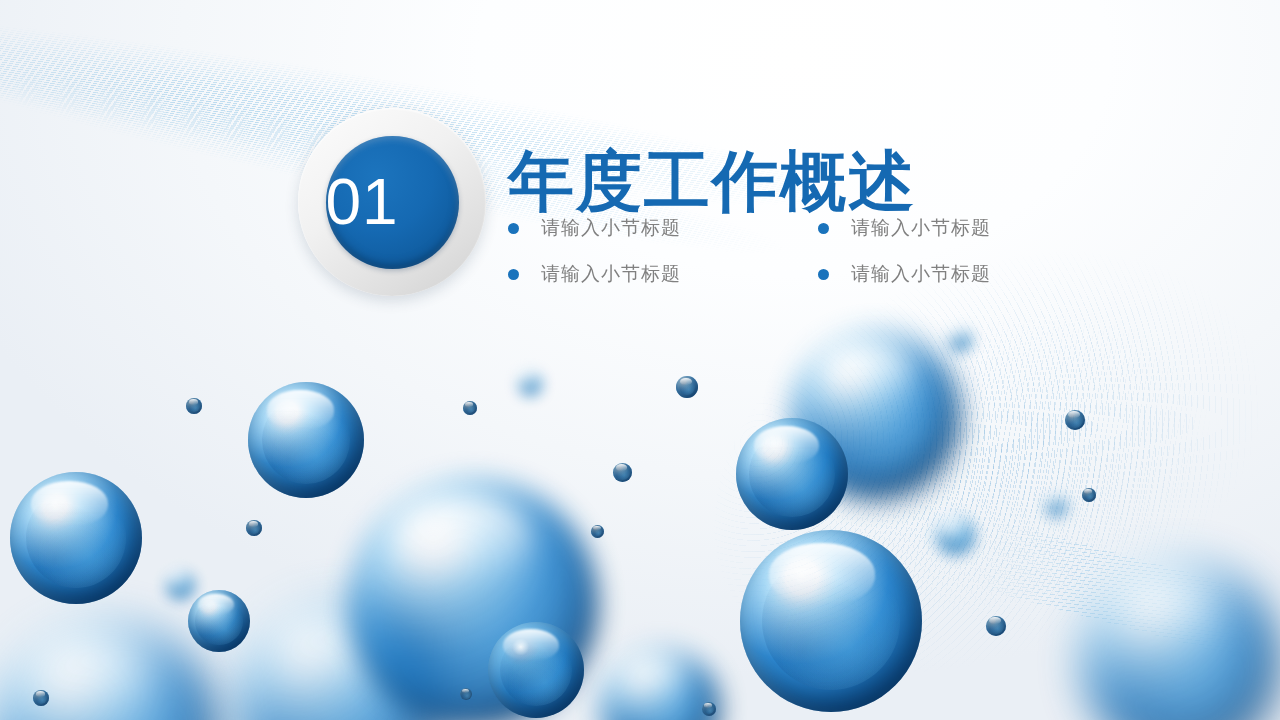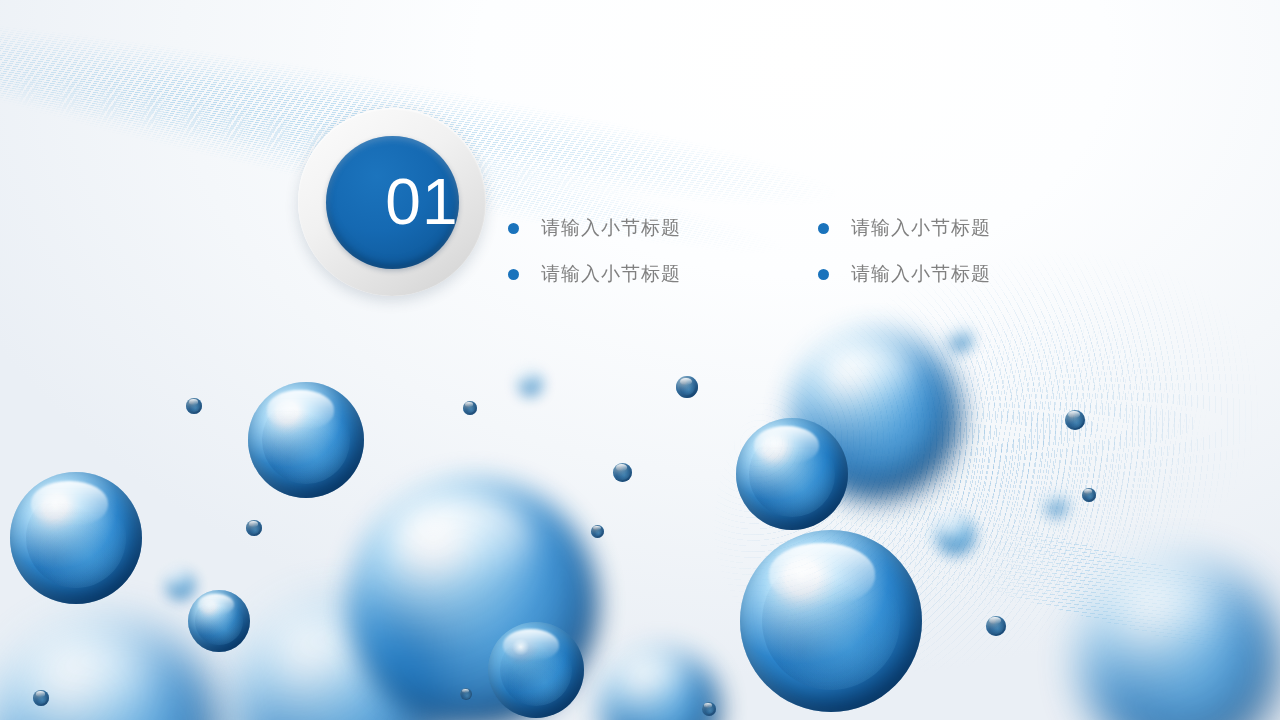--- a/index.html
+++ b/index.html
@@ -174,21 +174,21 @@
     justify-content: center;
   }
   .badge-inner {
     width: 133px;
     height: 133px;
     border-radius: 50%;
     background: radial-gradient(circle at 38% 30%, #1c74bd 0%, #1569b2 45%, #0f5a9c 80%, #0c4d88 100%);
     box-shadow: inset 0 3px 7px rgba(255,255,255,0.22), inset 0 -4px 9px rgba(4,40,75,0.5), 0 2px 5px rgba(20,50,90,0.25);
     display: flex;
     align-items: center;
-    justify-content: flex-end;
+    justify-content: flex-start;
   }
   .badge-number {
     color: #ffffff;
     font-size: 64px;
     font-weight: 300;
     letter-spacing: 1px;
     line-height: 1;
     font-family: "Liberation Sans", "DejaVu Sans", sans-serif;
   }
 
@@ -279,20 +279,21 @@
   </div>
 
   <div class="content">
 
     <div class="badge">
       <div class="badge-inner">
         <span class="badge-number">01</span>
       </div>
     </div>
 
+    <h1 class="title">年度工作概述</h1>
 
     <div class="bullets">
       <div class="bullet-item">
         <span class="bullet-dot"></span>
         <span class="bullet-label">请输入小节标题</span>
       </div>
       <div class="bullet-item">
         <span class="bullet-dot"></span>
         <span class="bullet-label">请输入小节标题</span>
       </div>

